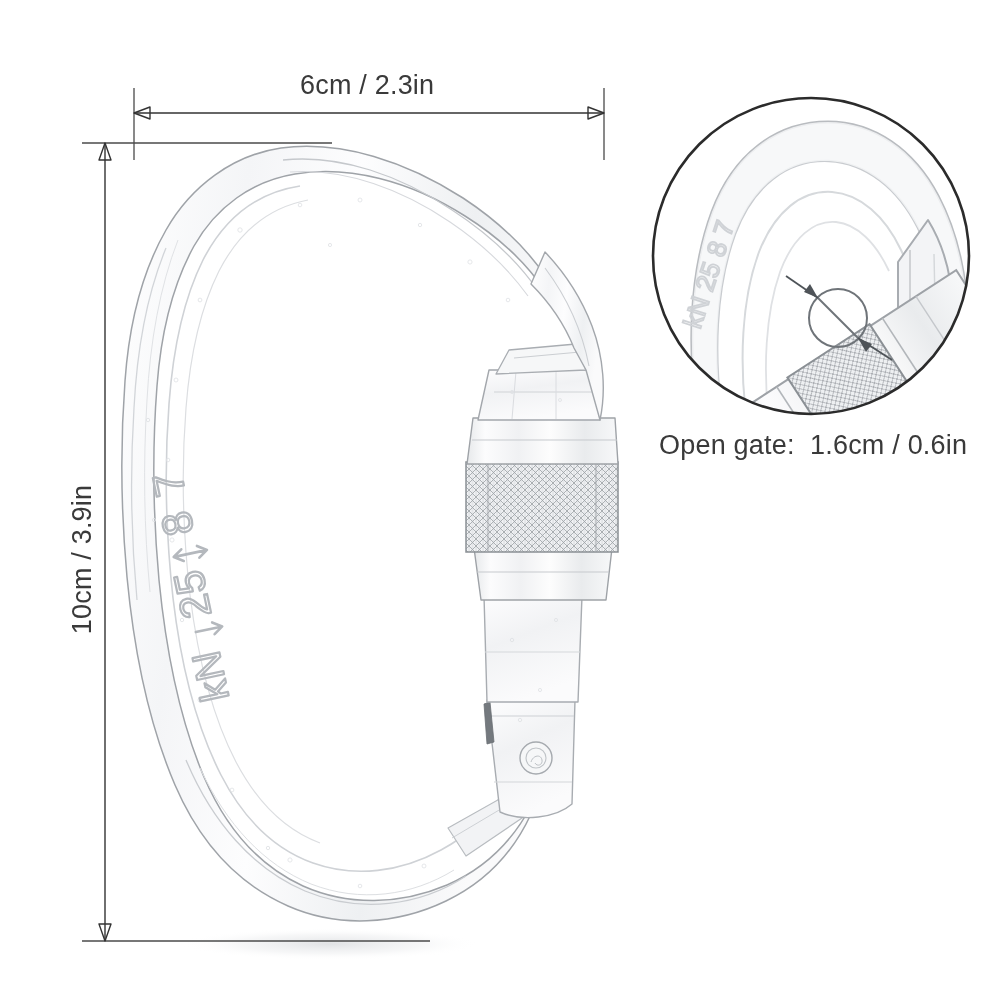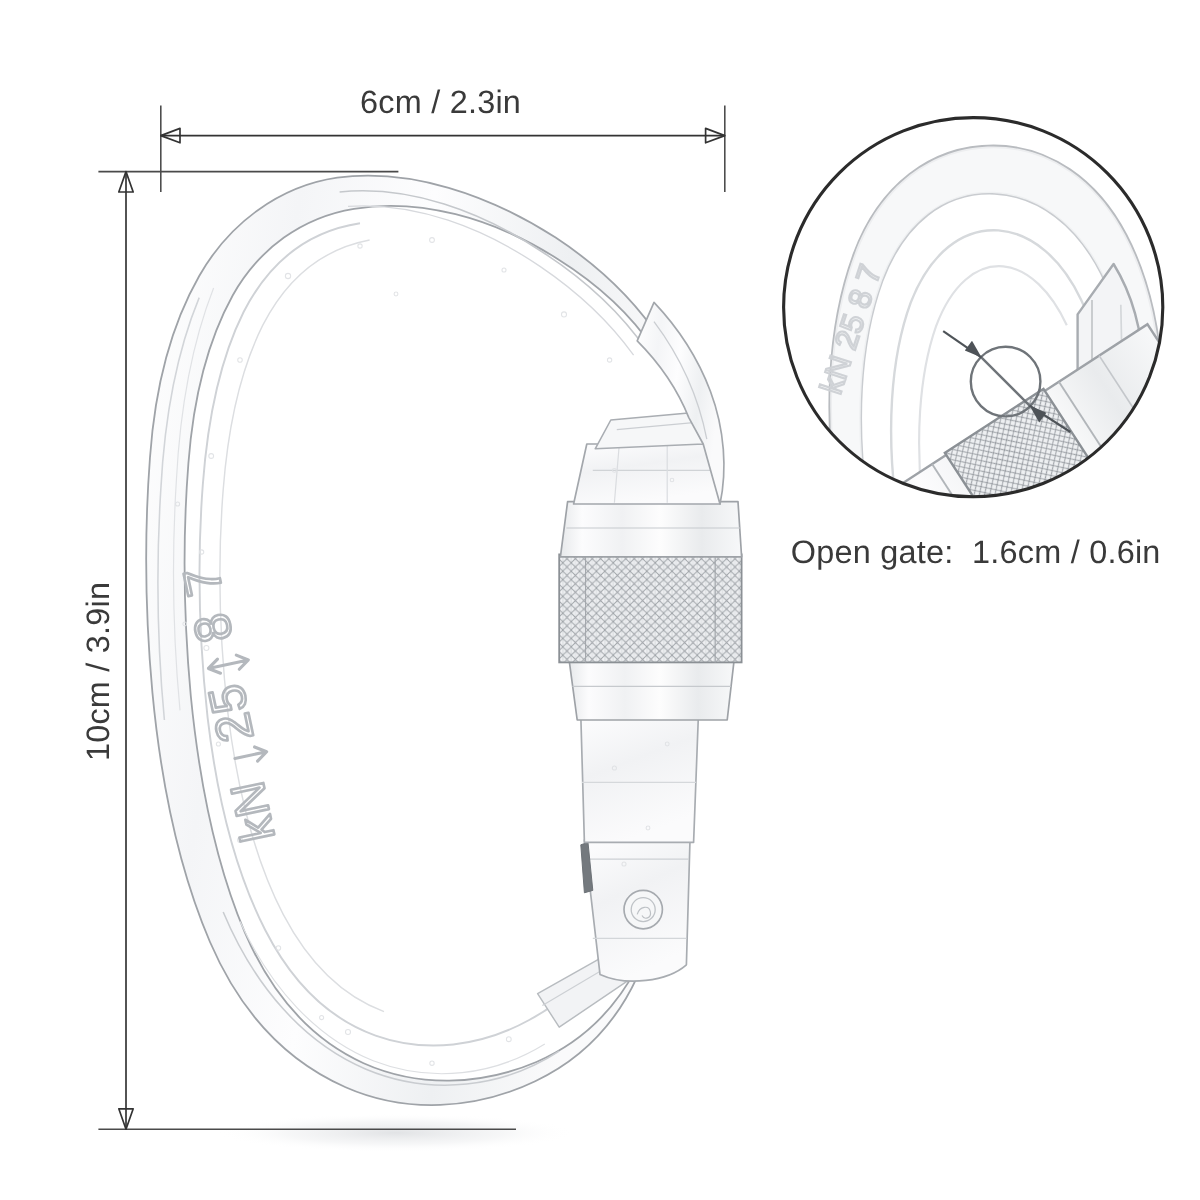--- a/index.html
+++ b/index.html
@@ -41,21 +41,21 @@
   #side-dim-label {
     left: -28px;
     top: 546px;
     width: 220px;
     text-align: center;
     transform: rotate(-90deg);
     transform-origin: 50% 50%;
   }
   #gate-label {
     left: 659px;
-    top: 447px;
+    top: 432px;
     font-size: 27px;
   }
 </style>
 </head>
 <body>
 
 <div id="page">
 
   <svg class="layer" viewBox="0 0 1000 1000" width="1000" height="1000" xmlns="http://www.w3.org/2000/svg">
     <defs>

